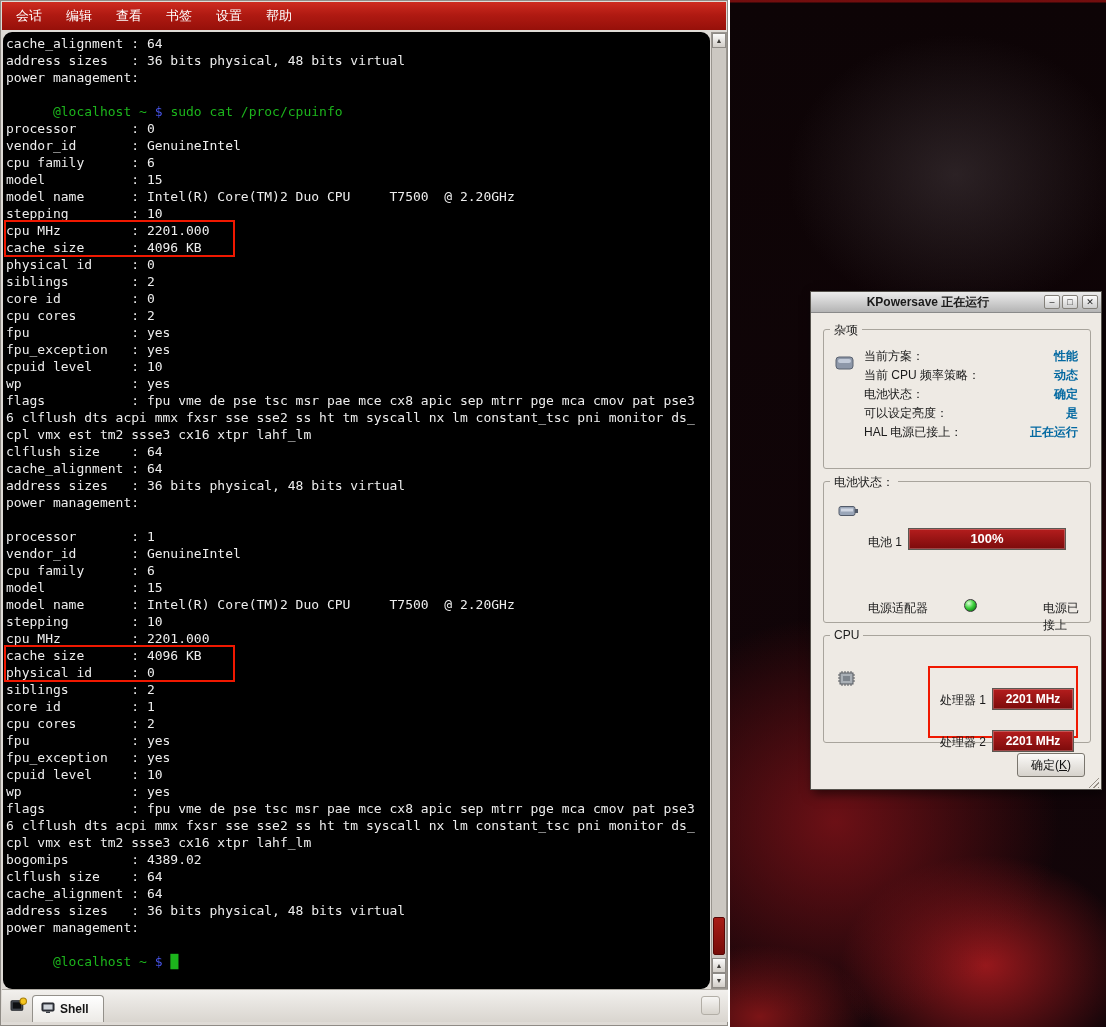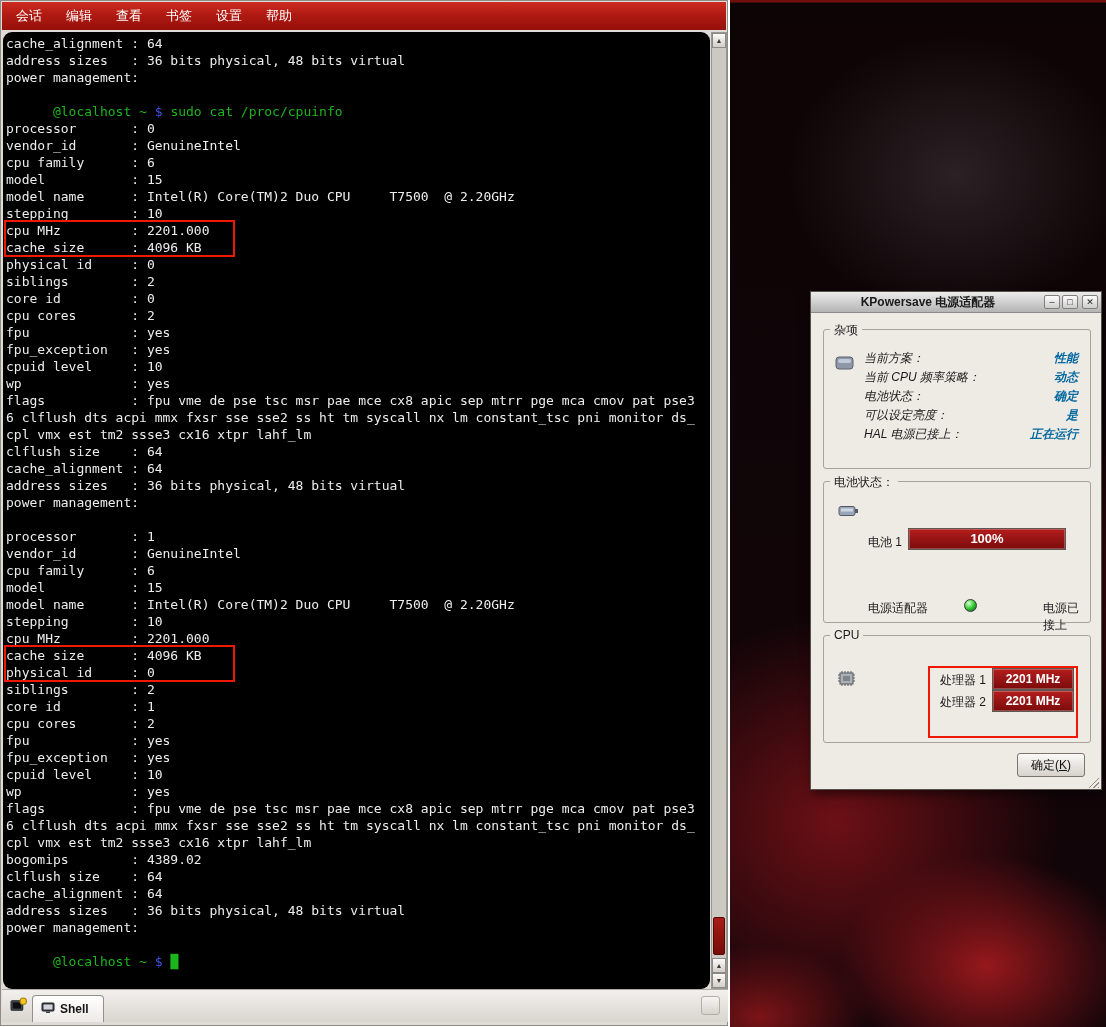--- a/index.html
+++ b/index.html
@@ -68,38 +68,38 @@
 
   .grp { position:absolute; left:12px; width:268px; border:1px solid #a8a49c; border-radius:3px; }
   .grp-title { position:absolute; top:-8px; left:6px; background:#eeeae4; padding:0 4px;
                font-size:12px; color:#1c1c1c; }
   #grp-misc { top:16px; height:140px; }
   #grp-batt { top:168px; height:142px; }
   #grp-cpu  { top:322px; height:108px; }
 
   .gicon { position:absolute; }
   #misc-rows { padding-top:18px; }
-  .mrow { display:flex; justify-content:space-between; align-items:flex-end;
-          height:19px; padding:0 12px 0 40px;font-style:italic; }
+  .mrow { display:flex; justify-content:space-between; align-items:flex-start;
+          height:19px; padding:0 12px 0 40px; }
   .mrow .lbl { font-size:12px; color:#1a1a1a; }
   .mrow .val { font-size:12px; font-weight:bold; color:#0369a1; }
 
   .blabel { position:absolute; left:44px; top:52px; font-size:12px; color:#1a1a1a; }
   .bbar { position:absolute; left:84px; top:46px; width:158px; height:22px;
           background:linear-gradient(#b41d1d,#7c0b0b); border:1px solid #5c5852;
           box-shadow:inset 0 0 0 1px rgba(255,255,255,.25);
           color:#fff; font-weight:bold; font-size:13px; text-align:center; line-height:20px; }
   .badapter-label { position:absolute; left:44px; top:118px; font-size:12px; color:#1a1a1a; }
   .led { position:absolute; left:140px; top:117px; width:13px; height:13px; border-radius:50%;
          background:radial-gradient(circle at 35% 30%, #dcffd6, #3ed23e 45%, #0c7a12 85%);
          border:1px solid #3a3a3a; }
   .badapter-status { position:absolute; left:180px; top:118px; font-size:12px; color:#1a1a1a;margin-left:39px; }
 
   #cpu-rows { position:absolute; left:0; top:32px; right:0; }
-  .crow { position:relative; margin-top:0; height:22px; }
+  .crow { position:relative; margin-top:20px; height:22px; }
   .clbl { position:absolute; left:116px; top:4px; font-size:12px; color:#1a1a1a; }
   .cbar { position:absolute; left:168px; top:0; width:82px; height:22px;
           background:linear-gradient(#b41d1d,#7c0b0b); border:1px solid #5c5852;
           box-shadow:inset 0 0 0 1px rgba(255,255,255,.25);
           color:#fff; font-weight:bold; font-size:12px; text-align:center; line-height:20px; }
   .cpu-ann { position:absolute; left:104px; top:30px; width:150px; height:72px;
              border:2px solid #f01800; }
 
   #ok-btn { position:absolute; right:16px; bottom:13px; width:68px; height:24px;
             background:linear-gradient(#fbfaf8,#d6d2cb); border:1px solid #7a766e;
@@ -211,21 +211,21 @@
       <span>Shell</span>
     </div>
     <div class="tb-btn-right"></div>
   </div>
 </div>
 
 <div id="photo"></div>
 
 <div id="dialog">
   <div id="dlg-titlebar">
-    <span id="dlg-title">KPowersave 电源适配器</span>
+    <span id="dlg-title">KPowersave 正在运行</span>
     <span class="win-btn">–</span>
     <span class="win-btn">□</span>
     <span class="win-btn close">✕</span>
   </div>
 
   <div id="dlg-body">
 
     <div class="grp" id="grp-misc">
       <span class="grp-title">杂项</span>
       <span class="gicon" style="left:10px; top:24px;">

